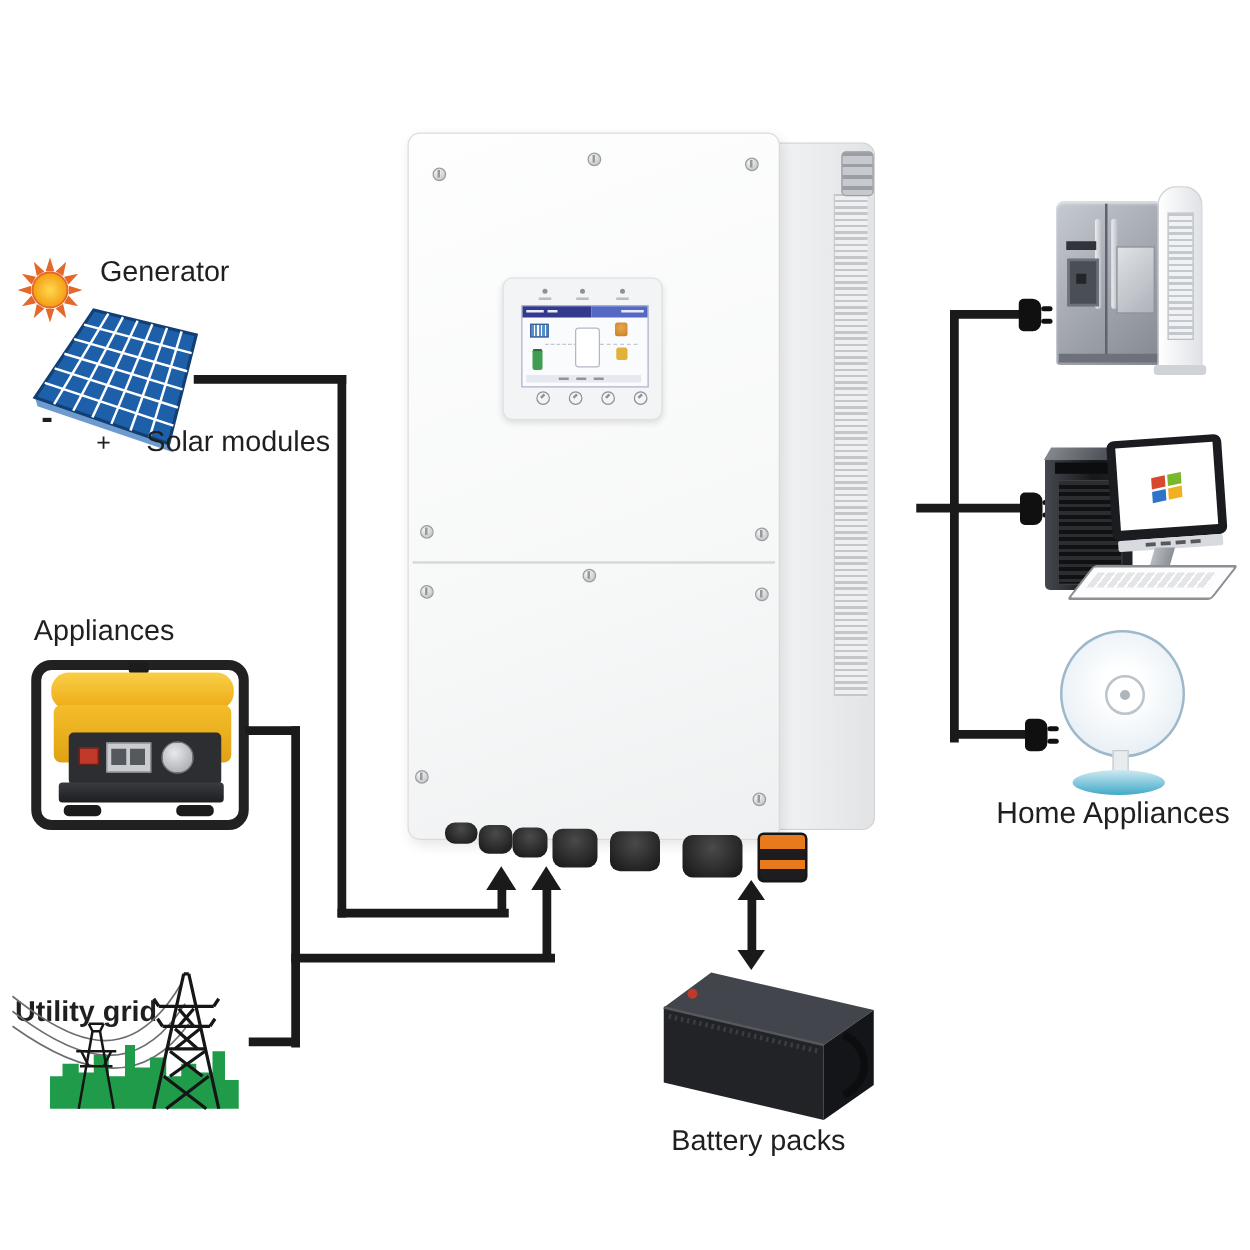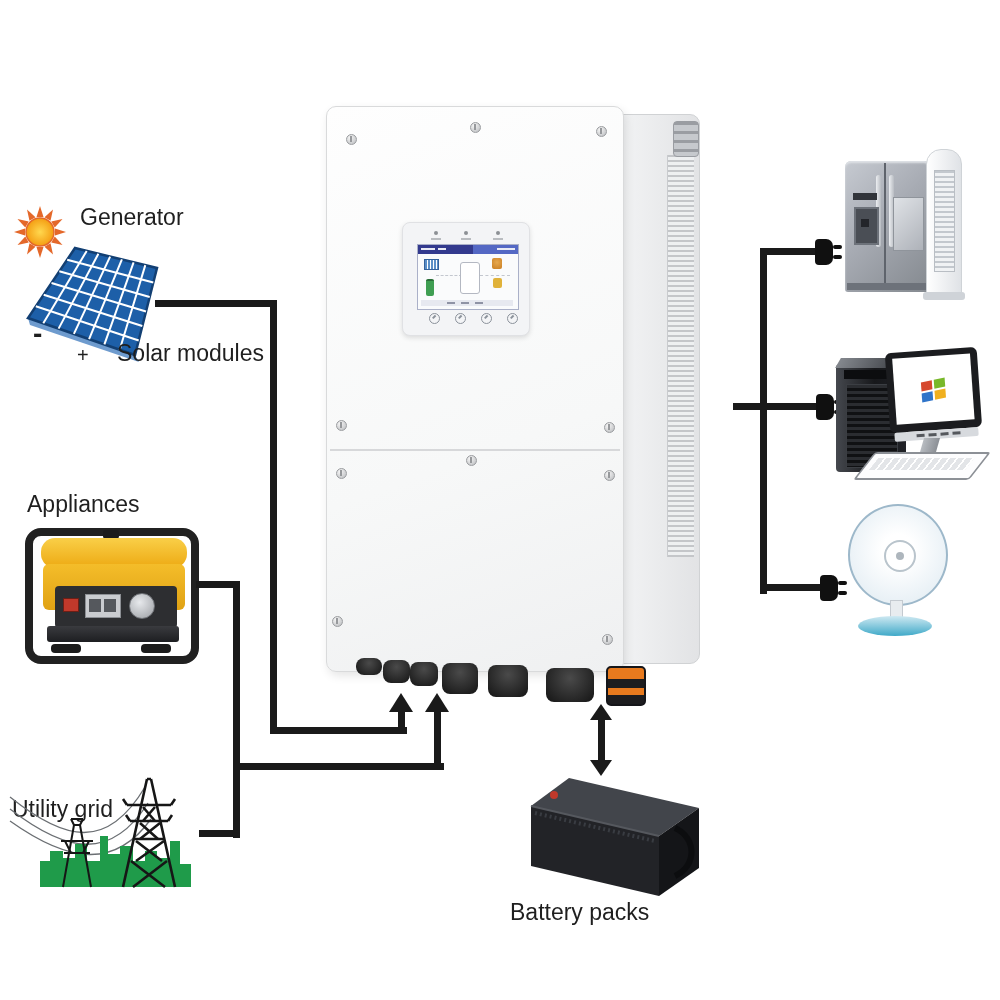--- a/index.html
+++ b/index.html
@@ -122,21 +122,21 @@
         <div class="abs" style="left:3px;top:4px;width:12px;height:13px;background:#55585d;"></div>
         <div class="abs" style="left:18px;top:4px;width:12px;height:13px;background:#55585d;"></div>
       </div>
       <div class="abs" style="left:74px;top:7px;width:24px;height:24px;border-radius:50%;background:radial-gradient(circle at 40% 35%,#e7e9ec,#9b9ea3);border:1px solid #717479;"></div>
     </div>
     <div class="abs" style="left:22px;top:106px;width:132px;height:16px;background:linear-gradient(180deg,#3a3b3f,#1d1e21);border-radius:3px;"></div>
     <div class="abs" style="left:26px;top:124px;width:30px;height:9px;background:#1b1b1b;border-radius:4px;"></div>
     <div class="abs" style="left:116px;top:124px;width:30px;height:9px;background:#1b1b1b;border-radius:4px;"></div>
   </div>
 
-  <div class="label" style="left:12px;top:796px;">Utility grid</div>
+  <div class="label" style="left:12px;top:796px;font-weight:bold;">Utility grid</div>
   <div class="abs" style="left:5px;top:765px;width:200px;height:130px;">
     <svg width="200" height="130" viewBox="0 0 200 130">
       <path d="M5,32 C60,76 102,86 140,22" stroke="#6b6f73" stroke-width="1.3" fill="none"></path>
       <path d="M5,44 C62,88 106,96 143,38" stroke="#6b6f73" stroke-width="1.3" fill="none"></path>
       <path d="M5,56 C64,98 110,104 146,54" stroke="#6b6f73" stroke-width="1.3" fill="none"></path>
       <polygon fill="#1f9b4a" points="35,122 35,96 45,96 45,86 58,86 58,93 70,93 70,79 82,79 82,96 95,96 95,71 103,71 103,89 115,89 115,81 128,81 128,96 140,96 140,86 152,86 152,93 165,93 165,76 175,76 175,99 186,99 186,122"></polygon>
       <g stroke="#161616" stroke-width="2" fill="none">
         <path d="M58,122 L69,60 M86,122 L75,60 M69,60 L75,60"></path>
         <path d="M56,76 L88,76 M59,88 L85,88 M60,76 L66,88 M84,76 L78,88"></path>
         <path d="M66,54 L78,54 M66,54 L69,60 M78,54 L75,60"></path>
@@ -240,21 +240,21 @@
     <svg width="190" height="132" viewBox="0 0 190 132">
       <polygon points="8,38 46,10 176,40 136,68" fill="#42454b"></polygon>
       <polygon points="8,38 136,68 136,128 8,98" fill="#222327"></polygon>
       <polygon points="136,68 176,40 176,100 136,128" fill="#141518"></polygon>
       <path d="M8,38 L136,68" stroke="#55585e" stroke-width="2" fill="none"></path>
       <path d="M12,45 L132,73" stroke="#393c42" stroke-width="4" stroke-dasharray="2,3" fill="none"></path>
       <circle cx="31" cy="27" r="4" fill="#c0392b"></circle>
       <path d="M152,60 C174,70 174,98 152,108" stroke="#0c0d0f" stroke-width="6" fill="none"></path>
     </svg>
   </div>
-  <div class="label" style="left:510px;top:899px;">Battery packs</div>
+  <div class="label" style="left:537px;top:899px;">Battery packs</div>
 
   <div class="wire" style="left:760px;top:248px;width:7px;height:346px;"></div>
   <div class="wire" style="left:760px;top:248px;width:57px;height:7px;"></div>
   <div class="wire" style="left:733px;top:403px;width:85px;height:7px;"></div>
   <div class="wire" style="left:760px;top:584px;width:62px;height:7px;"></div>
   <div class="plug" style="left:815px;top:239px;"></div>
   <div class="plug" style="left:816px;top:394px;"></div>
   <div class="plug" style="left:820px;top:575px;"></div>
 
   <div class="fridge">
@@ -302,14 +302,15 @@
   </div>
 
   <div class="fan-cage">
     <div class="abs" style="left:34px;top:34px;width:28px;height:28px;border-radius:50%;background:#fff;border:2px solid #b9c4cc;">
       <div class="abs" style="left:10px;top:10px;width:8px;height:8px;border-radius:50%;background:#aeb6bd;"></div>
     </div>
   </div>
   <div class="abs" style="left:890px;top:600px;width:11px;height:20px;background:#e8ecef;border:1px solid #c4cad0;"></div>
   <div class="abs" style="left:858px;top:616px;width:74px;height:20px;border-radius:50%;background:linear-gradient(180deg,#cfe9f2,var(--fan_blue,#3fa9c8));"></div>
 
+  <div class="label" style="left:797px;top:637px;font-size:24px;">Home Appliances</div>
 
 </div>
 
 </body></html>

